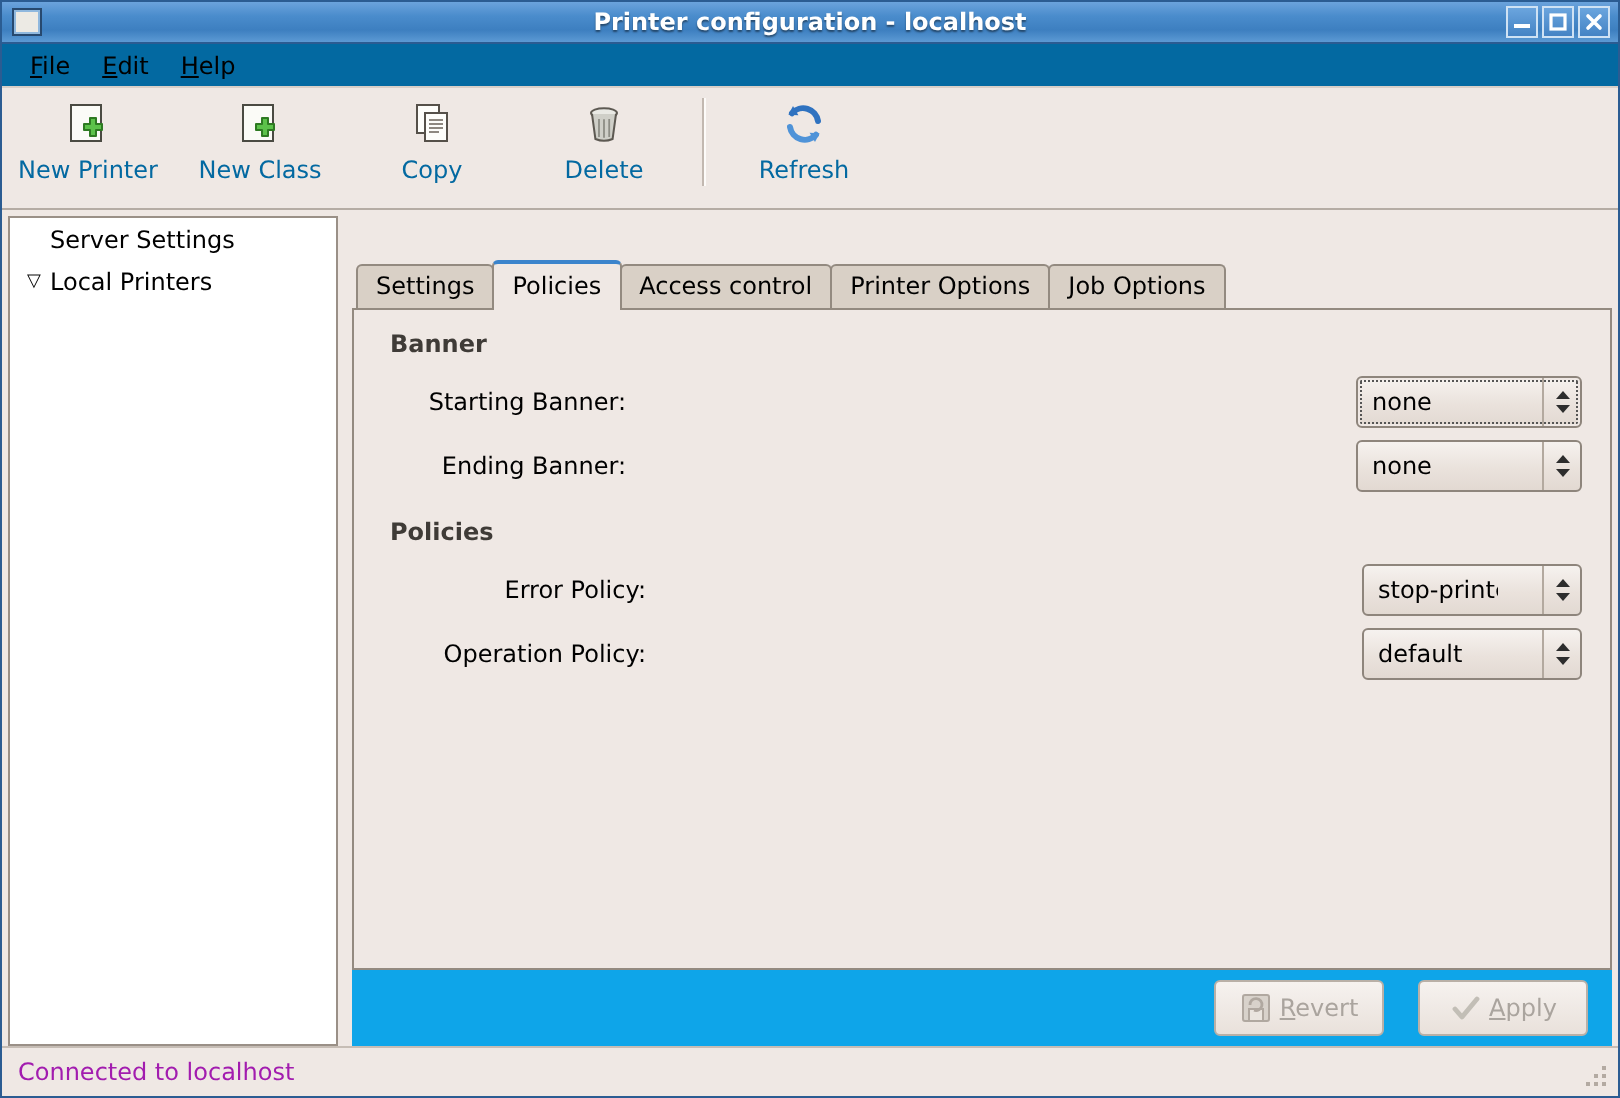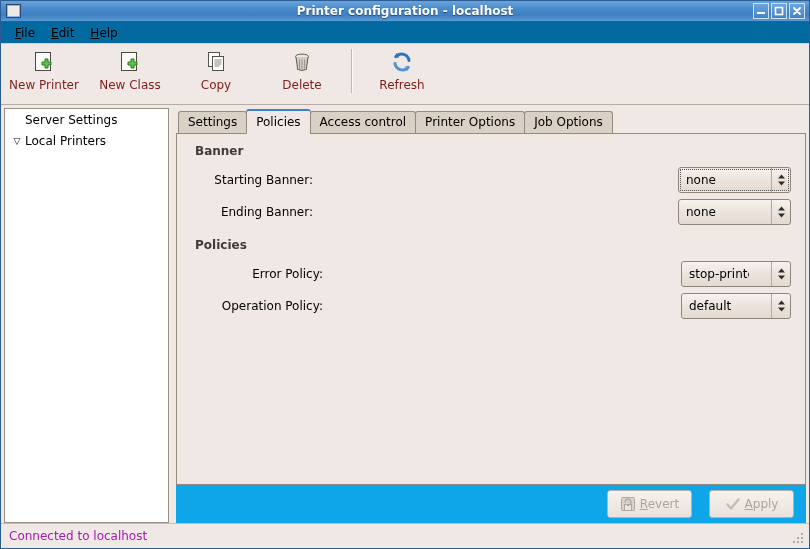--- a/index.html
+++ b/index.html
@@ -120,21 +120,21 @@
   }
   .tb-icon {
     height: 26px;
     display: flex;
     align-items: center;
     justify-content: center;
   }
   .tb-label {
     font-size: 12px;
     margin-top: 3px;
-    color: #7f1d1d;
+    color: #0369a1;
     white-space: nowrap;
   }
   .tb-sep {
     width: 1px;
     height: 44px;
     background: #c2b8b0;
     border-right: 1px solid #fdfbf9;
     margin: 2px 6px 0 6px;
   }
 
@@ -188,20 +188,21 @@
     display: flex;
     flex-direction: column;
   }
   #tabs {
     display: flex;
     align-items: flex-end;
     height: 25px;
     padding-left: 2px;
     position: relative;
     z-index: 2;
+    margin-top: 21px;
   }
   .tab {
     height: 22px;
     line-height: 21px;
     padding: 0 9px;
     font-size: 12px;
     box-sizing: border-box;
     background: #d9d0c6;
     border: 1px solid #938a80;
     border-bottom: none;

